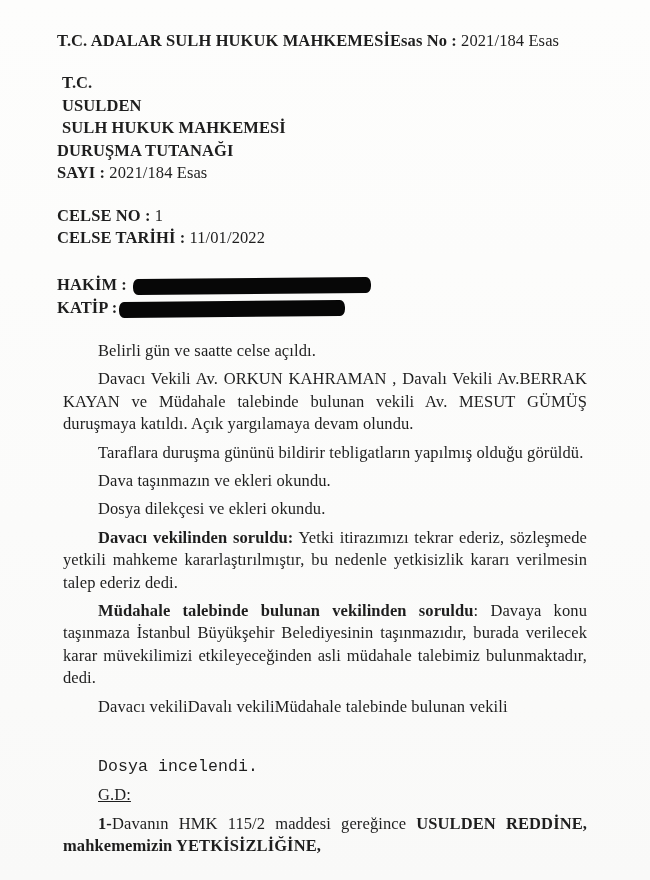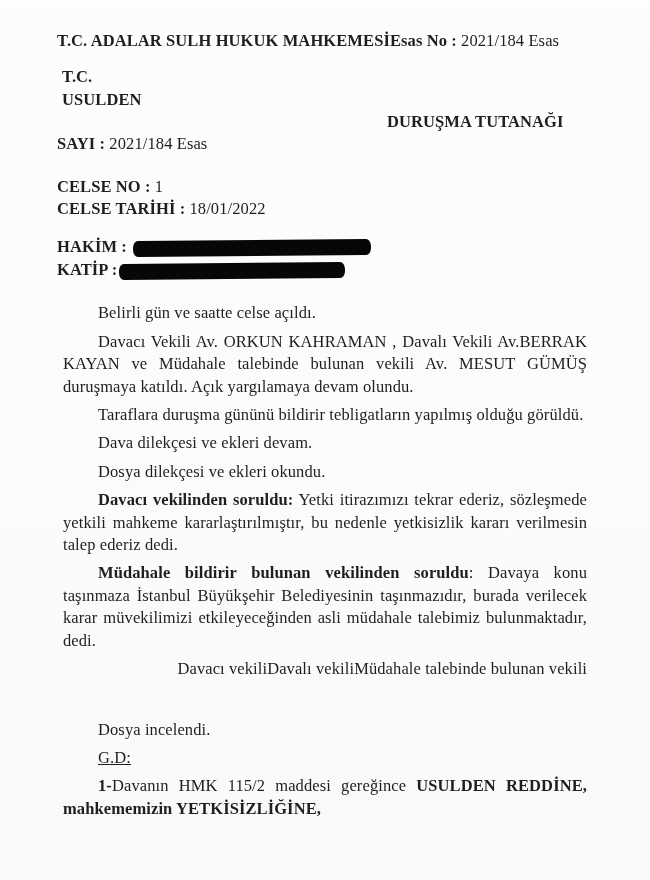--- a/index.html
+++ b/index.html
@@ -12,95 +12,96 @@
     box-sizing: border-box;
     width: 650px; height: 880px;
     padding: 30px 57px 0 57px;
     background: linear-gradient(180deg, #fdfdfc 0%, #fbfbfa 60%, #f9f9f8 100%);
     color: #1e1e1e;
     font-size: 16.5px;
     line-height: 22.4px;
     letter-spacing: 0.1px;
   }
   .b { font-weight: bold; }
-  .top-line { margin-bottom: 14px; white-space: nowrap; }
-  .court-block { line-height: 22.5px; padding-left: 5px; }
-  .title { line-height: 22px; margin-left: 330px; white-space: nowrap; }
+  .top-line { margin-bottom: 0; white-space: nowrap; }
+  .court-block { line-height: 22.5px; padding-left: 5px; margin-top: 20px; }
+  .title { line-height: 22px; white-space: nowrap; }
   .kv-line { line-height: 22px; white-space: nowrap; }
   .celse-block { margin-top: 21px; line-height: 22.5px; }
-  .officials-block { margin-top: 15px; line-height: 23px; }
+  .officials-block { margin-top: 24px; line-height: 23px; }
   .official-row { white-space: nowrap; }
   .redaction-bar {
     display: inline-block;
     height: 16px;
     background: #070707;
     border-radius: 5px / 7px;
     vertical-align: text-bottom;
     margin-left: 6px;
     transform: rotate(-0.5deg);
   }
   .bar-hakim { width: 238px; }
   .bar-katip { width: 226px; margin-left: 2px; }
   .body-text { margin-top: 21px; }
   .body-text p {
     margin: 6px;
     text-indent: 35px;
     text-align: justify;
   }
-  p.signature-line { margin-top: 6px !important; text-align: right; }
-  p.dosya-line { margin-top: 38px !important; text-align: left !important; }
+  p.signature-line { margin-top: 6px !important; text-align: left; }
+  p.dosya-line { margin-top: 38px !important; text-align: left !important; font-family: Liberation Mono, monospace; }
   p.gd-line { text-align: left !important; }
   .gd-underline { text-decoration: underline; text-align: center; }
 </style>
 </head>
 <body>
 
 <div class="page">
 
   <div class="top-line">
     <span class="b">T.C. ADALAR SULH HUKUK MAHKEMESİEsas No :</span><span> 2021/184 Esas</span>
   </div>
 
   <div class="court-block b">
     <div>T.C.</div>
     <div>USULDEN</div>
+    <div>SULH HUKUK MAHKEMESİ</div>
   </div>
 
   <div class="title b">DURUŞMA TUTANAĞI</div>
 
   <div class="kv-line">
     <span class="b">SAYI :</span><span> 2021/184 Esas</span>
   </div>
 
   <div class="celse-block">
     <div class="kv-line">
       <span class="b">CELSE NO :</span><span> 1</span>
     </div>
     <div class="kv-line">
-      <span class="b">CELSE TARİHİ :</span><span> 18/01/2022</span>
+      <span class="b">CELSE TARİHİ :</span><span> 11/01/2022</span>
     </div>
   </div>
 
   <div class="officials-block">
     <div class="official-row">
       <span class="b">HAKİM :</span><span class="redaction-bar bar-hakim"></span>
     </div>
     <div class="official-row">
       <span class="b">KATİP :</span><span class="redaction-bar bar-katip"></span>
     </div>
   </div>
 
   <div class="body-text">
     <p><span class="b"></span><span>Belirli gün ve saatte celse açıldı.</span></p>
     <p><span class="b"></span><span>Davacı Vekili Av. ORKUN KAHRAMAN , Davalı Vekili Av.BERRAK KAYAN ve Müdahale talebinde bulunan vekili Av. MESUT GÜMÜŞ duruşmaya katıldı. Açık yargılamaya devam olundu.</span></p>
     <p><span class="b"></span><span>Taraflara duruşma gününü bildirir tebligatların yapılmış olduğu görüldü.</span></p>
-    <p><span class="b"></span><span>Dava dilekçesi ve ekleri devam.</span></p>
+    <p><span class="b"></span><span>Dava taşınmazın ve ekleri okundu.</span></p>
     <p><span class="b"></span><span>Dosya dilekçesi ve ekleri okundu.</span></p>
     <p><span class="b">Davacı vekilinden soruldu:</span><span> Yetki itirazımızı tekrar ederiz, sözleşmede yetkili mahkeme kararlaştırılmıştır, bu nedenle yetkisizlik kararı verilmesin talep ederiz dedi.</span></p>
-    <p><span class="b">Müdahale bildirir bulunan vekilinden soruldu</span><span>: Davaya konu taşınmaza İstanbul Büyükşehir Belediyesinin taşınmazıdır, burada verilecek karar müvekilimizi etkileyeceğinden asli müdahale talebimiz bulunmaktadır, dedi.</span></p>
+    <p><span class="b">Müdahale talebinde bulunan vekilinden soruldu</span><span>: Davaya konu taşınmaza İstanbul Büyükşehir Belediyesinin taşınmazıdır, burada verilecek karar müvekilimizi etkileyeceğinden asli müdahale talebimiz bulunmaktadır, dedi.</span></p>
 
     <p class="signature-line">Davacı vekiliDavalı vekiliMüdahale talebinde bulunan vekili</p>
 
     <p class="dosya-line">Dosya incelendi.</p>
     <p class="gd-line"><span class="gd-underline">G.D:</span></p>
 
     <p><span class="b">1-</span><span>Davanın HMK 115/2 maddesi gereğince </span><span class="b">USULDEN REDDİNE, mahkememizin YETKİSİZLİĞİNE,</span></p>
 
   </div>
 

